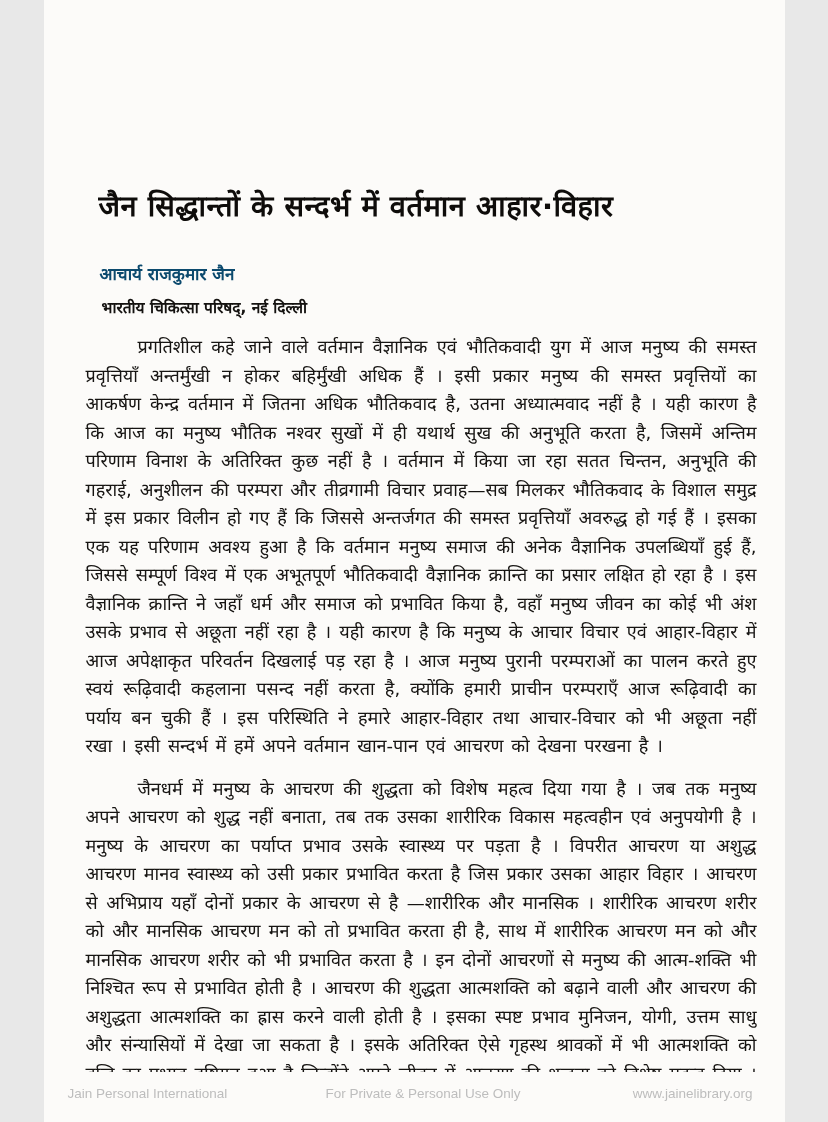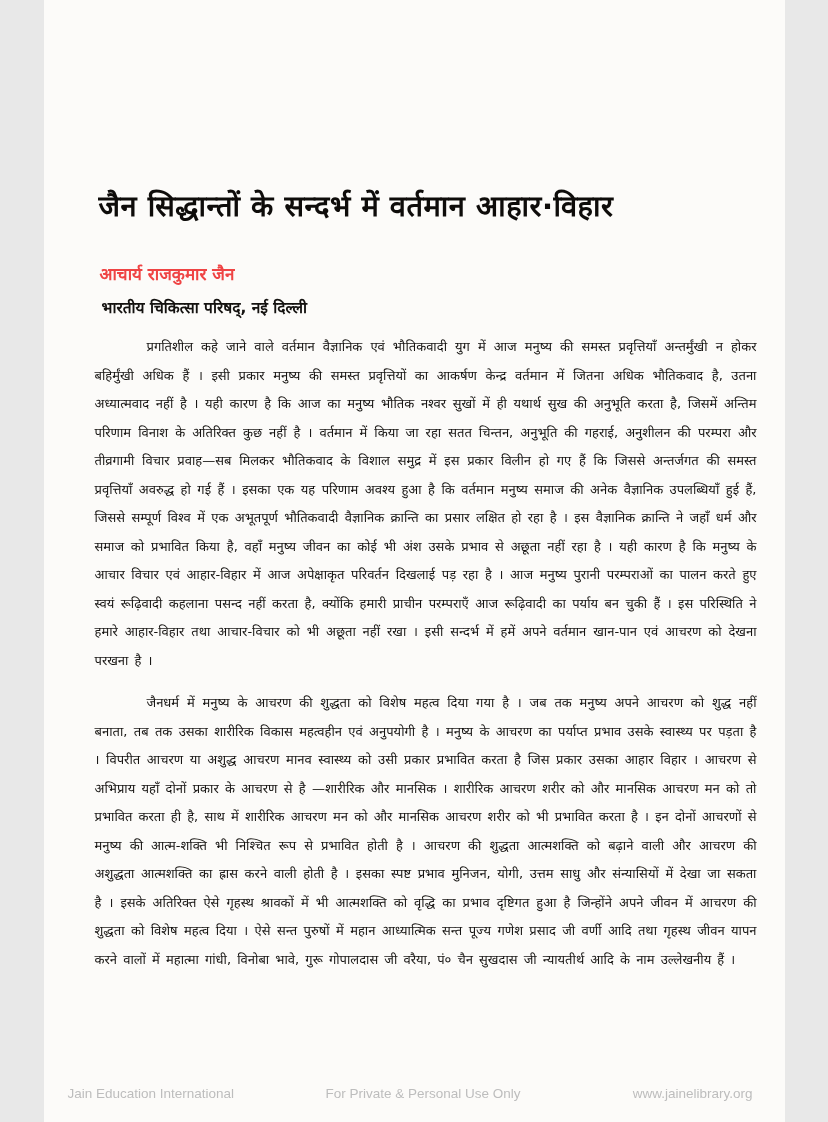--- a/index.html
+++ b/index.html
@@ -28,42 +28,42 @@
     font-weight: bold;
     letter-spacing: 0.5px;
     color: #0e0c0a;
   }
   .author {
     position: absolute;
     top: 262px;
     left: 56px;
     font-size: 17px;
     font-weight: bold;
-    color: #ef4444;
+    color: #0c4a6e;
   }
   .affiliation {
     position: absolute;
     top: 296px;
     left: 58px;
     font-size: 15.5px;
     font-weight: bold;
     color: #141210;
     text-align: center;
   }
   .body-text {
     position: absolute;
     top: 333px;
     left: 38px;
     right: 28px;
     bottom: 50px;
     overflow: hidden;
   }
   .body-text p {
-    margin: 0 0 14px 13px;
-    font-size: 13px;
+    margin: 0 0 14px 4px;
+    font-size: 18px;
     line-height: 28.5px;
     text-align: justify;
     text-indent: 52px;
     word-spacing: 2px;
     color: #161412;
   }
   .footer {
     position: absolute;
     left: 0;
     right: 0;
@@ -87,18 +87,18 @@
   <div class="author">आचार्य राजकुमार जैन</div>
 
   <div class="affiliation">भारतीय चिकित्सा परिषद्, नई दिल्ली</div>
 
   <div class="body-text">
     <p>प्रगतिशील कहे जाने वाले वर्तमान वैज्ञानिक एवं भौतिकवादी युग में आज मनुष्य की समस्त प्रवृत्तियाँ अन्तर्मुंखी न होकर बहिर्मुंखी अधिक हैं । इसी प्रकार मनुष्य की समस्त प्रवृत्तियों का आकर्षण केन्द्र वर्तमान में जितना अधिक भौतिकवाद है, उतना अध्यात्मवाद नहीं है । यही कारण है कि आज का मनुष्य भौतिक नश्वर सुखों में ही यथार्थ सुख की अनुभूति करता है, जिसमें अन्तिम परिणाम विनाश के अतिरिक्त कुछ नहीं है । वर्तमान में किया जा रहा सतत चिन्तन, अनुभूति की गहराई, अनुशीलन की परम्परा और तीव्रगामी विचार प्रवाह—सब मिलकर भौतिकवाद के विशाल समुद्र में इस प्रकार विलीन हो गए हैं कि जिससे अन्तर्जगत की समस्त प्रवृत्तियाँ अवरुद्ध हो गई हैं । इसका एक यह परिणाम अवश्य हुआ है कि वर्तमान मनुष्य समाज की अनेक वैज्ञानिक उपलब्धियाँ हुई हैं, जिससे सम्पूर्ण विश्व में एक अभूतपूर्ण भौतिकवादी वैज्ञानिक क्रान्ति का प्रसार लक्षित हो रहा है । इस वैज्ञानिक क्रान्ति ने जहाँ धर्म और समाज को प्रभावित किया है, वहाँ मनुष्य जीवन का कोई भी अंश उसके प्रभाव से अछूता नहीं रहा है । यही कारण है कि मनुष्य के आचार विचार एवं आहार-विहार में आज अपेक्षाकृत परिवर्तन दिखलाई पड़ रहा है । आज मनुष्य पुरानी परम्पराओं का पालन करते हुए स्वयं रूढ़िवादी कहलाना पसन्द नहीं करता है, क्योंकि हमारी प्राचीन परम्पराएँ आज रूढ़िवादी का पर्याय बन चुकी हैं । इस परिस्थिति ने हमारे आहार-विहार तथा आचार-विचार को भी अछूता नहीं रखा । इसी सन्दर्भ में हमें अपने वर्तमान खान-पान एवं आचरण को देखना परखना है ।</p>
     <p>जैनधर्म में मनुष्य के आचरण की शुद्धता को विशेष महत्व दिया गया है । जब तक मनुष्य अपने आचरण को शुद्ध नहीं बनाता, तब तक उसका शारीरिक विकास महत्वहीन एवं अनुपयोगी है । मनुष्य के आचरण का पर्याप्त प्रभाव उसके स्वास्थ्य पर पड़ता है । विपरीत आचरण या अशुद्ध आचरण मानव स्वास्थ्य को उसी प्रकार प्रभावित करता है जिस प्रकार उसका आहार विहार । आचरण से अभिप्राय यहाँ दोनों प्रकार के आचरण से है —शारीरिक और मानसिक । शारीरिक आचरण शरीर को और मानसिक आचरण मन को तो प्रभावित करता ही है, साथ में शारीरिक आचरण मन को और मानसिक आचरण शरीर को भी प्रभावित करता है । इन दोनों आचरणों से मनुष्य की आत्म-शक्ति भी निश्चित रूप से प्रभावित होती है । आचरण की शुद्धता आत्मशक्ति को बढ़ाने वाली और आचरण की अशुद्धता आत्मशक्ति का ह्रास करने वाली होती है । इसका स्पष्ट प्रभाव मुनिजन, योगी, उत्तम साधु और संन्यासियों में देखा जा सकता है । इसके अतिरिक्त ऐसे गृहस्थ श्रावकों में भी आत्मशक्ति को वृद्धि का प्रभाव दृष्टिगत हुआ है जिन्होंने अपने जीवन में आचरण की शुद्धता को विशेष महत्व दिया । ऐसे सन्त पुरुषों में महान आध्यात्मिक सन्त पूज्य गणेश प्रसाद जी वर्णी आदि तथा गृहस्थ जीवन यापन करने वालों में महात्मा गांधी, विनोबा भावे, गुरू गोपालदास जी वरैया, पं० चैन सुखदास जी न्यायतीर्थ आदि के नाम उल्लेखनीय हैं ।</p>
   </div>
 
   <div class="footer">
-    <span class="f-left">Jain Education International</span>
+    <span class="f-left">Jain Personal International</span>
     <span class="f-center">For Private &amp; Personal Use Only</span>
     <span class="f-right">www.jainelibrary.org</span>
   </div>
 
 </div>
 
 </body></html>

